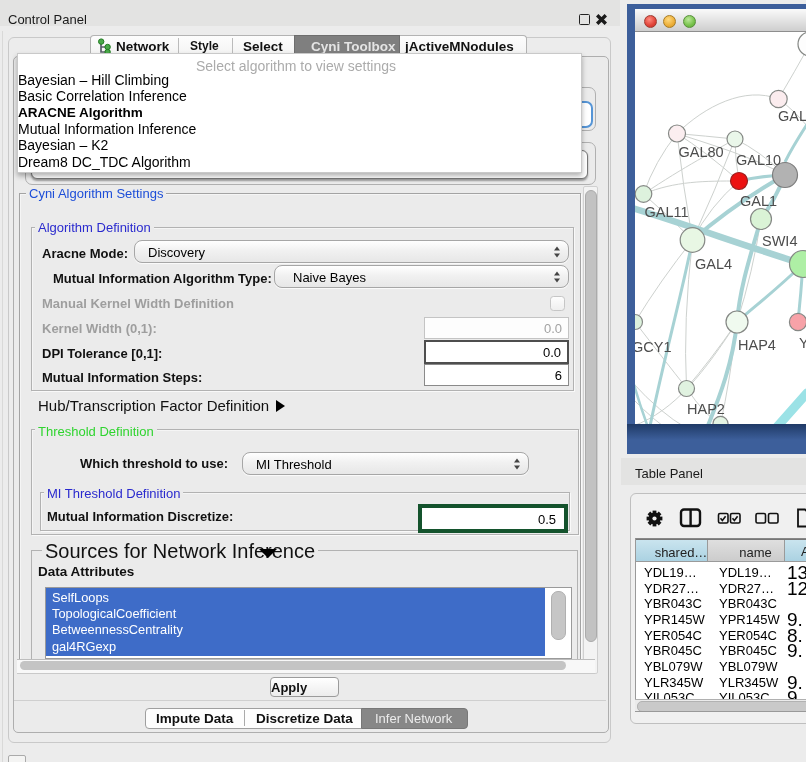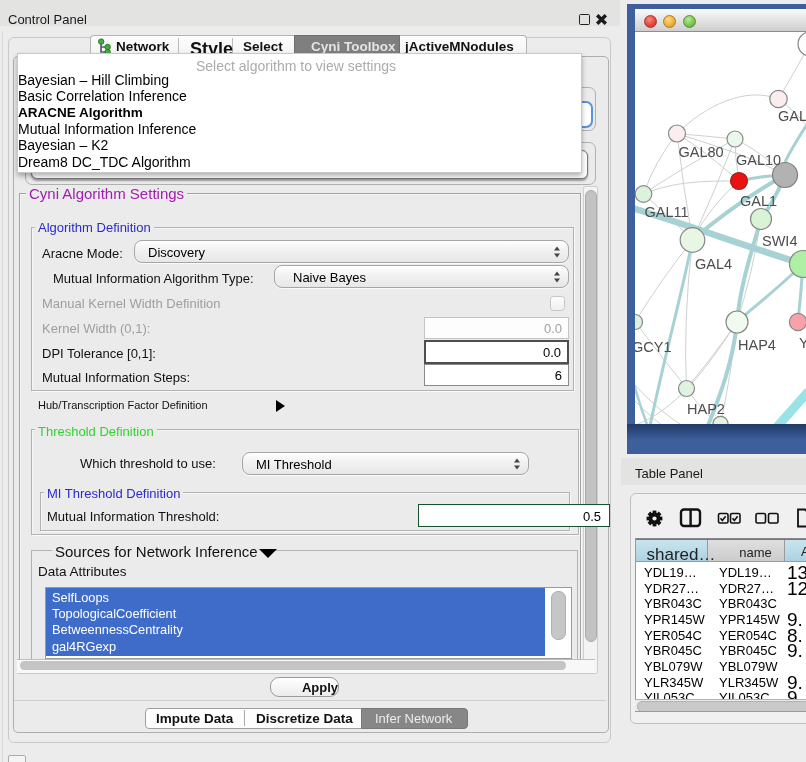--- a/index.html
+++ b/index.html
@@ -1,20 +1,20 @@
 <!DOCTYPE html>
 <html><head>
 <meta charset="utf-8">
 <style>
   html,body{margin:0;padding:0;}
   #app{position:relative;width:806px;height:762px;background:#ececec;
        font-family:"Liberation Sans",sans-serif;overflow:hidden;}
   .abs{position:absolute;}
   .b{font-weight:bold;}
-  .lbl{position:absolute;font-size:13px;line-height:13px;font-weight:normal;color:#111;white-space:nowrap;}
+  .lbl{position:absolute;font-size:13px;line-height:13px;font-weight:bold;color:#111;white-space:nowrap;}
   .lbl.dis{color:#9e9e9e;}
   .combo{position:absolute;border:1px solid #a6a6a6;border-radius:8px;
          background:linear-gradient(#ffffff,#f1f1f1 45%,#e7e7e7);
          box-shadow:0 1px 1px rgba(255,255,255,.8);}
   .combo .ctxt{position:absolute;left:13px;top:50%;transform:translateY(-50%);
          font-size:13px;color:#000;white-space:nowrap;}
   .spin{position:absolute;right:7px;top:50%;transform:translateY(-50%);width:7px;}
   .spin .up{width:0;height:0;border-left:3.5px solid transparent;border-right:3.5px solid transparent;
          border-bottom:4.5px solid #444;margin-bottom:3px;}
   .spin .dn{width:0;height:0;border-left:3.5px solid transparent;border-right:3.5px solid transparent;
@@ -47,36 +47,36 @@
   <div class="abs" style="left:178px;top:38px;width:1px;height:16px;background:#bbb;"></div>
   <div class="abs" style="left:232px;top:38px;width:1px;height:16px;background:#bbb;"></div>
 
   <svg class="abs" style="left:97px;top:38px;" width="14" height="16" viewBox="0 0 14 16">
     <path d="M4 4 L4 14 L9 14 M4 9 L9 9" stroke="#5b5f6b" stroke-width="1.7" fill="none"></path>
     <circle cx="4.2" cy="3.6" r="2.7" fill="#4aa84a" stroke="#1f7a1f" stroke-width="1"></circle>
     <circle cx="10.6" cy="9" r="2.7" fill="#4aa84a" stroke="#1f7a1f" stroke-width="1"></circle>
     <circle cx="10.6" cy="14" r="2.7" fill="#4aa84a" stroke="#1f7a1f" stroke-width="1"></circle>
   </svg>
   <div class="abs b" style="left:116px;top:39px;font-size:13.5px;color:#111;">Network</div>
-  <div class="abs b" style="left:190px;top:39px;font-size:18px;color:#111;">Style</div>
+  <div class="abs b" style="left:190px;top:39px;font-size:12px;color:#111;">Style</div>
   <div class="abs b" style="left:243px;top:39px;font-size:13.5px;color:#111;">Select</div>
   <div class="abs" style="left:294px;top:35px;width:104px;height:20px;background:#7f7f7f;border:1px solid #6e6e6e;"></div>
   <div class="abs b" style="left:311px;top:39px;font-size:13.5px;color:#e4e4e4;">Cyni Toolbox</div>
   <div class="abs b" style="left:405px;top:39px;font-size:13.5px;color:#111;">jActiveMNodules</div>
 
   <div class="abs" style="left:25px;top:87px;width:569px;height:42px;border:1px solid #b0b0b0;border-radius:7px;"></div>
   <div class="abs" style="left:300px;top:101px;width:289px;height:23px;border:2.5px solid #5695d6;border-radius:7px;background:#fff;"></div>
   <div class="abs" style="left:25px;top:142px;width:569px;height:41px;border:1px solid #b0b0b0;border-radius:7px;"></div>
   <div class="abs" style="left:31px;top:150px;width:555px;height:27px;border:1px solid #777;border-radius:6px;background:#fff;box-shadow:0 1.5px 2px rgba(0,0,0,.35);"></div>
 
   <div class="abs" style="left:583px;top:186px;width:13px;height:486px;background:#f3f3f3;border:1px solid #d0d0d0;border-radius:2px;"></div>
   <div class="abs" style="left:584.5px;top:190px;width:10px;height:450px;background:#c2c2c2;border:1px solid #ababab;border-radius:6px;"></div>
 
   <div class="gbox" style="left:19px;top:193px;width:560px;height:465px;border-color:#a3a3a3;"></div>
-  <div class="gcap" style="left:26px;top:186.3px;color:#a21caf;font-size:15px;line-height:15px;">Cyni Algorithm Settings</div>
+  <div class="gcap" style="left:26px;top:186.3px;color:#1d4ed8;font-size:13px;line-height:15px;">Cyni Algorithm Settings</div>
 
   <div class="gbox" style="left:31px;top:227px;width:541px;height:162px;"></div>
   <div class="gcap" style="left:35px;top:220.6px;color:#2a2ace;">Algorithm Definition</div>
 
   <div class="lbl" style="left:42px;top:246.5px;">Aracne Mode:</div>
   <div class="combo" style="left:134px;top:240px;width:433px;height:21px;">
     <div class="ctxt">Discovery</div>
     <div class="spin">
         <div class="up"></div>
         <div class="dn"></div>
@@ -103,57 +103,57 @@
   <div class="lbl" style="left:42px;top:346.5px;">DPI Tolerance [0,1]:</div>
   <div class="field" style="left:424px;top:340px;width:141px;height:20px;border:2px solid #4e4e4e;">
     <span>0.0</span>
     </div>
 
   <div class="lbl" style="left:42px;top:371px;">Mutual Information Steps:</div>
   <div class="field" style="left:424px;top:364px;width:143px;height:20px;border:1px solid #8a8a8a;">
     <span>6</span>
     </div>
 
-  <div class="abs" style="left:38px;top:398.3px;font-size:11px;line-height:15px;color:#111;">Hub/Transcription Factor Definition</div>
+  <div class="abs" style="left:38px;top:398.3px;font-size:15px;line-height:15px;color:#111;">Hub/Transcription Factor Definition</div>
   <div class="abs" style="left:276px;top:399.5px;width:0;height:0;border-top:6.5px solid transparent;border-bottom:6.5px solid transparent;border-left:9.5px solid #000;"></div>
 
   <div class="gbox" style="left:31px;top:429px;width:546px;height:104px;"></div>
   <div class="gcap" style="left:35px;top:425px;color:#2fd42f;">Threshold Definition</div>
 
   <div class="lbl" style="left:80px;top:457px;">Which threshold to use:</div>
   <div class="combo" style="left:242px;top:452px;width:285px;height:21px;text-align:center;">
     <div class="ctxt">MI Threshold</div>
     <div class="spin">
         <div class="up"></div>
         <div class="dn"></div>
       </div>
   </div>
 
   <div class="gbox" style="left:40px;top:492px;width:528px;height:37px;"></div>
   <div class="gcap" style="left:44px;top:486.5px;color:#2a2ace;">MI Threshold Definition</div>
-  <div class="lbl" style="left:47px;top:510px;">Mutual Information Threshold:</div>
-  <div class="field" style="left:418px;top:504px;width:142px;height:21px;border:1px solid #14532d;padding-left:48px;">
+  <div class="lbl" style="left:47px;top:510px;">Mutual Information Discretize:</div>
+  <div class="field" style="left:418px;top:504px;width:142px;height:21px;border:4px solid #14532d;">
     <span style="right:8px;">0.5</span>
     </div>
 
   <div class="gbox" style="left:31px;top:550px;width:545px;height:108px;border-bottom:none;box-shadow:none;"></div>
-  <div class="gcap" style="left:42px;top:543.8px;color:#111;font-size:15px;line-height:15px;margin-left:10px;">Sources for Network Inference</div>
+  <div class="gcap" style="left:42px;top:543.8px;color:#111;font-size:20px;line-height:15px;">Sources for Network Inference</div>
   <div class="abs" style="left:259px;top:548.5px;width:0;height:0;border-left:9px solid transparent;border-right:9px solid transparent;border-top:9px solid #000;"></div>
   <div class="lbl" style="left:38px;top:564.5px;font-size:13.5px;line-height:13.5px;">Data Attributes</div>
 
   <div class="abs" style="left:45px;top:587px;width:525px;height:70px;background:#fff;border:1px solid #9a9a9a;"></div>
   <div class="abs" style="left:46px;top:588px;width:499px;height:68px;background:#3e6cc8;"></div>
   <div class="abs" style="left:52px;top:590px;font-size:12.8px;color:#fff;line-height:16.2px;">SelfLoops<br>TopologicalCoefficient<br>BetweennessCentrality<br>gal4RGexp</div>
   <div class="abs" style="left:551px;top:591px;width:13px;height:47px;background:#c6c6c6;border:1px solid #b0b0b0;border-radius:7px;"></div>
 
   <div class="abs" style="left:17px;top:659px;width:578px;height:13px;background:#f8f8f8;border-top:1px solid #bdbdbd;border-bottom:1px solid #c9c9c9;"></div>
   <div class="abs" style="left:20px;top:661px;width:546px;height:9px;background:#c4c4c4;border-radius:5px;"></div>
 
-  <div class="abs" style="left:270px;top:677px;width:67px;height:18px;border:1px solid #9b9b9b;border-radius:9px;
-       background:linear-gradient(#ffffff,#ececec);text-align:right;">
+  <div class="abs" style="left:270px;top:677px;width:67px;height:18px;border:1px solid #9b9b9b;border-radius:4px;
+       background:linear-gradient(#ffffff,#ececec);text-align:left;">
     <span style="font-size:13px;font-weight:bold;color:#111;line-height:18px;">Apply</span></div>
 
   <div class="abs" style="left:14px;top:700px;width:592px;height:1px;background:#cfcfcf;"></div>
 
   <div class="abs" style="left:145px;top:708px;width:215px;height:19px;background:#fdfdfd;border:1px solid #9f9f9f;border-radius:4px 0 0 4px;"></div>
   <div class="abs" style="left:244px;top:710px;width:1px;height:16px;background:#aaa;"></div>
   <div class="abs b" style="left:156px;top:712px;font-size:13.5px;line-height:13.5px;color:#111;">Impute Data</div>
   <div class="abs b" style="left:256px;top:712px;font-size:13.5px;line-height:13.5px;color:#111;">Discretize Data</div>
   <div class="abs" style="left:361px;top:708px;width:105px;height:19px;background:#878787;border:1px solid #787878;border-radius:0 4px 4px 0;"></div>
   <div class="abs" style="left:375px;top:712px;font-size:13px;line-height:13px;color:#ececec;">Infer Network</div>
@@ -278,21 +278,21 @@
       <path d="M153,1.5 h7 l3,3 v14 h-10 z" stroke-width="1.8"></path>
     </g>
   </svg>
 
   <div class="abs" style="left:635px;top:538px;width:171px;height:173px;background:#fff;border-left:1px solid #999;border-top:1px solid #888;"></div>
   <div class="abs" style="left:636px;top:539px;width:71px;height:22px;background:linear-gradient(#cbe5ef,#abd2e2);border-right:1px solid #9a9a9a;border-bottom:1px solid #9a9a9a;"></div>
   <div class="abs" style="left:708px;top:539px;width:76px;height:22px;background:linear-gradient(#e0e0e0,#cccccc);border-right:1px solid #9a9a9a;border-bottom:1px solid #9a9a9a;"></div>
   <div class="abs" style="left:785px;top:539px;width:21px;height:22px;background:linear-gradient(#cbe5ef,#abd2e2);border-bottom:1px solid #9a9a9a;"></div>
     <div class="abs" style="left:801px;top:544px;font-size:13px;color:#222;">A</div>
   <div class="abs" style="left:636px;top:539px;width:170px;height:1px;background:#777;"></div>
-  <div class="abs" style="left:645px;top:545px;width:72px;text-align:center;font-size:17px;color:#222;">shared…</div>
+  <div class="abs" style="left:645px;top:545px;width:72px;text-align:center;font-size:13px;color:#222;">shared…</div>
   <div class="abs" style="left:719.5px;top:545px;width:72px;text-align:center;font-size:13px;color:#222;">name</div>
   <div class="abs" style="left:644px;top:565px;font-size:13px;color:#000;line-height:15.65px;">
     YDL19…<br>YDR27…<br>YBR043C<br>YPR145W<br>YER054C<br>YBR045C<br>YBL079W<br>YLR345W<br>YIL053C</div>
   <div class="abs" style="left:719px;top:565px;font-size:13px;color:#000;line-height:15.65px;">
     YDL19…<br>YDR27…<br>YBR043C<br>YPR145W<br>YER054C<br>YBR045C<br>YBL079W<br>YLR345W<br>YIL053C</div>
   <div class="abs" style="left:787px;top:565px;font-size:19px;color:#000;line-height:15.65px;">
     13<br>12<br><br>9.<br>8.<br>9.<br><br>9.<br>9</div>
 
   <div class="abs" style="left:635px;top:699px;width:171px;height:12px;background:#ebebeb;border-top:1px solid #b0b0b0;"></div>
   <div class="abs" style="left:637px;top:700.5px;width:175px;height:9px;background:#c9c9c9;border:1px solid #b2b2b2;border-radius:5px;"></div>

